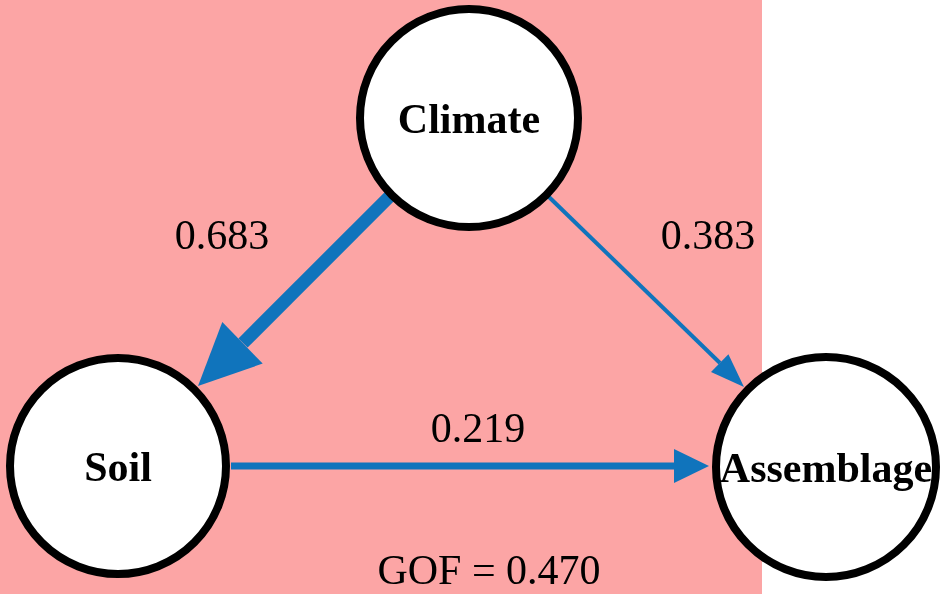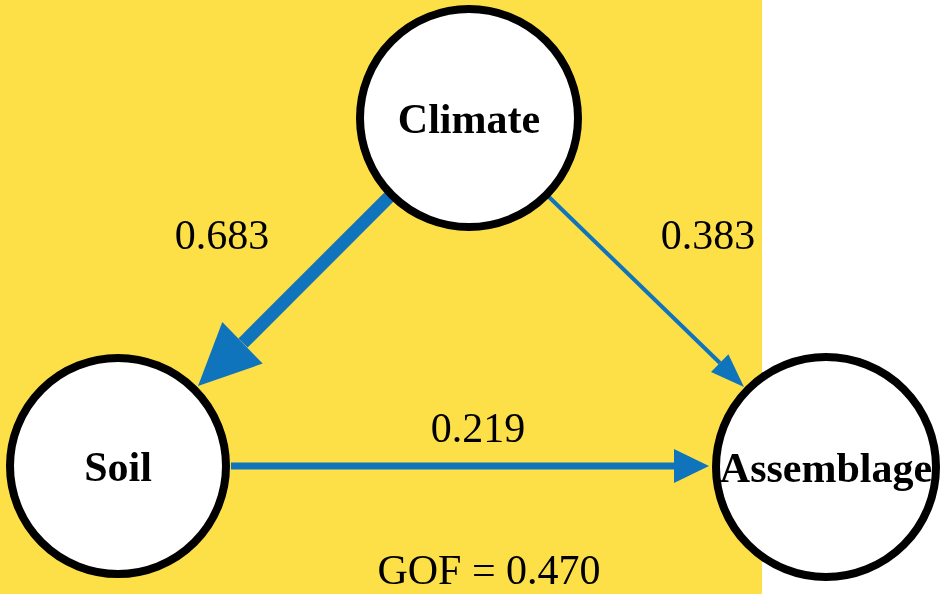--- a/index.html
+++ b/index.html
@@ -4,21 +4,21 @@
 <style>
   html, body {
     margin: 0;
     padding: 0;
     background: #ffffff;
   }
   .canvas {
     position: relative;
     width: 762px;
     height: 594px;
-    background: #fde047;
+    background: #fca5a5;
     font-family: "Liberation Serif", "DejaVu Serif", serif;
   }
   svg { display: block; }
   .node-circle {
     fill: #ffffff;
     stroke-width: 8px;
   }
   .node-label {
     font-family: "Liberation Serif", "DejaVu Serif", serif;
     font-size: 42px;

